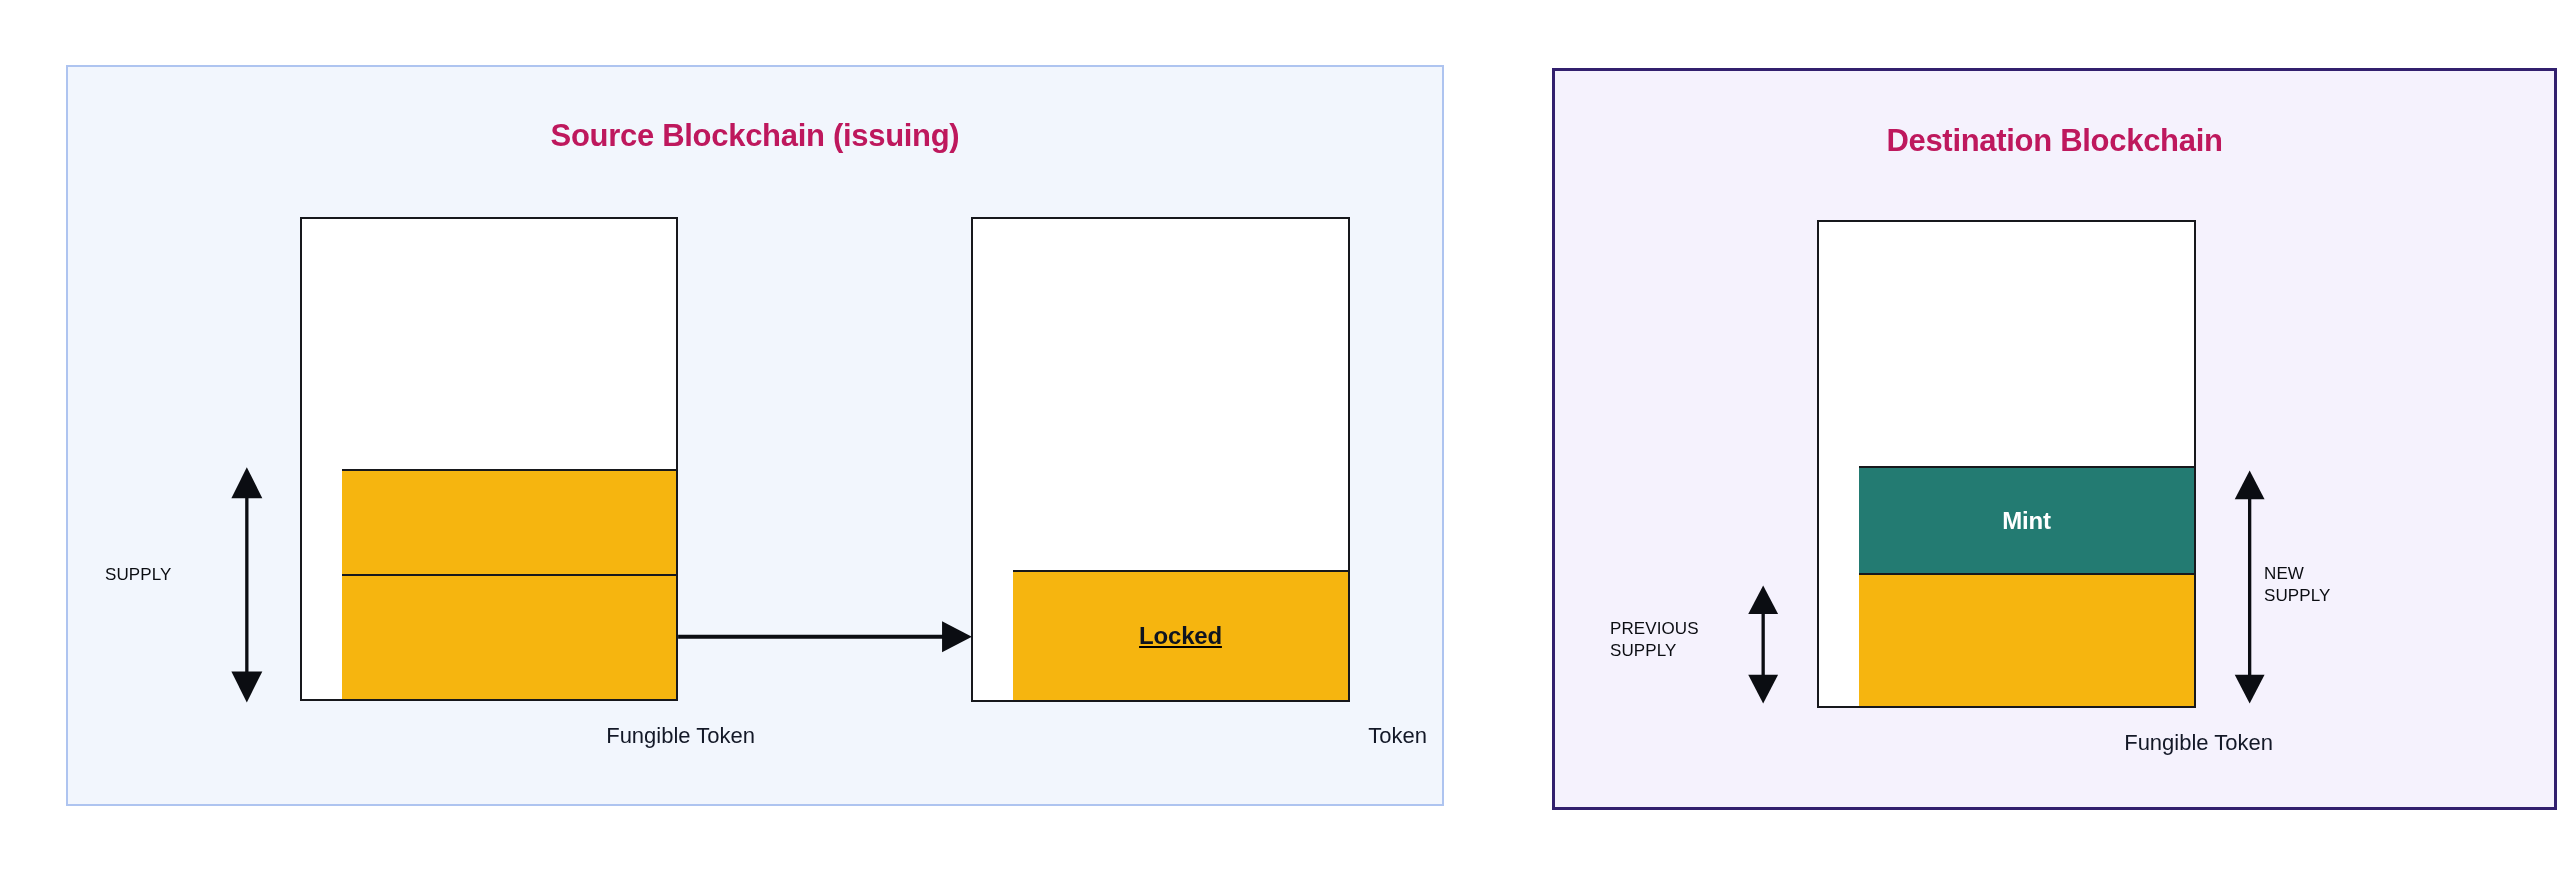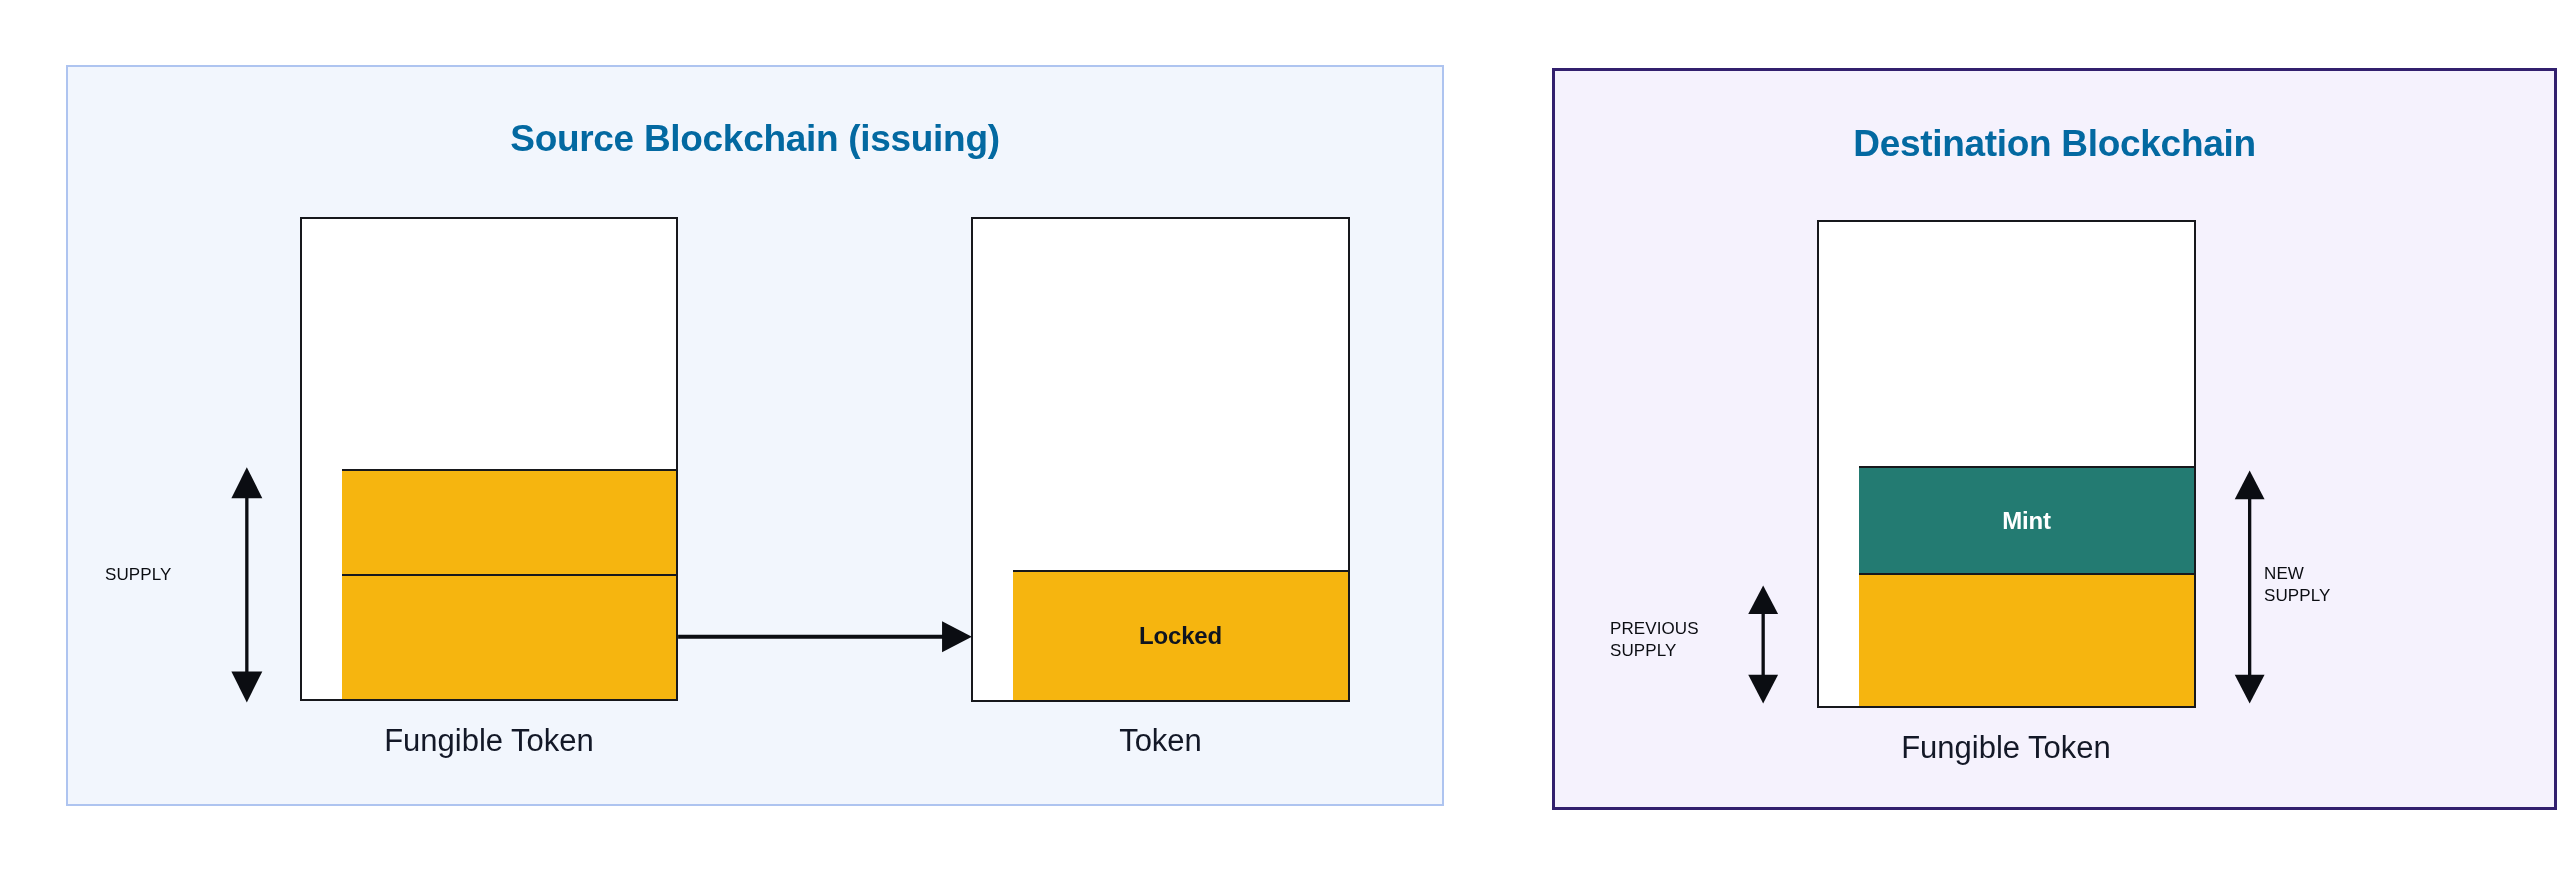--- a/index.html
+++ b/index.html
@@ -43,23 +43,23 @@
     background: #f5f2fd;
     border: 3.9px solid #32206e;
     margin-left: 48px;
   }
 
   .panel-title {
     position: absolute;
     left: 0;
     width: 100%;
     text-align: center;
-    font-size: 37px;
+    font-size: 31px;
     font-weight: bold;
-    color: #0369a1;
+    color: #be185d;
     letter-spacing: -0.3px;
     white-space: nowrap;
   }
   .panel-source .panel-title { top: 51px; }
   .panel-destination .panel-title { top: 52px; }
 
   
   .bar {
     position: absolute;
     box-sizing: border-box;
@@ -80,29 +80,29 @@
     font-weight: 600;
     letter-spacing: -0.2px;
   }
   .seg-empty { background: #ffffff; }
   .seg-yellow { background: #f6b50f; color: #0e1420; }
   .seg-teal   { background: #237b72; color: #ffffff; }
   .seg-divider-top { border-top: 2.2px solid #17181c; }
 
   .bar-caption {
     position: absolute;
-    text-align: center;
-    font-size: 31px;
+    text-align: right;
+    font-size: 22px;
     color: #131827;
     white-space: nowrap;
   }
 
   
   #bar-source-token { left: 300px; top: 217px;  width: 378px; height: 484px; }
-  #bar-pool         { left: 971px; top: 217px; width: 379px; height: 485px; }
+  #bar-pool         { left: 971px; top: 217px; width: 379px; height: 485px; text-decoration: underline; }
   #bar-dest-token   { left: 1817px; top: 220px; width: 379px; height: 488px; }
 
   #caption-source-token { left: 223px;  top: 723px; width: 532px; }
   #caption-pool         { left: 894px; top: 723px; width: 533px; }
   #caption-dest-token   { left: 1739px; top: 730px; width: 534px; }
 
   
   .arrow-layer {
     position: absolute;
     left: 0; top: 0;

